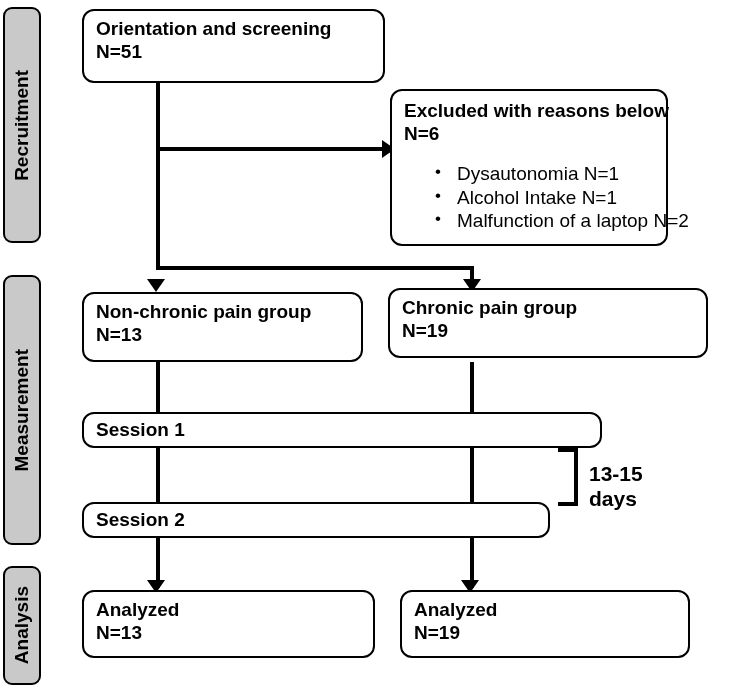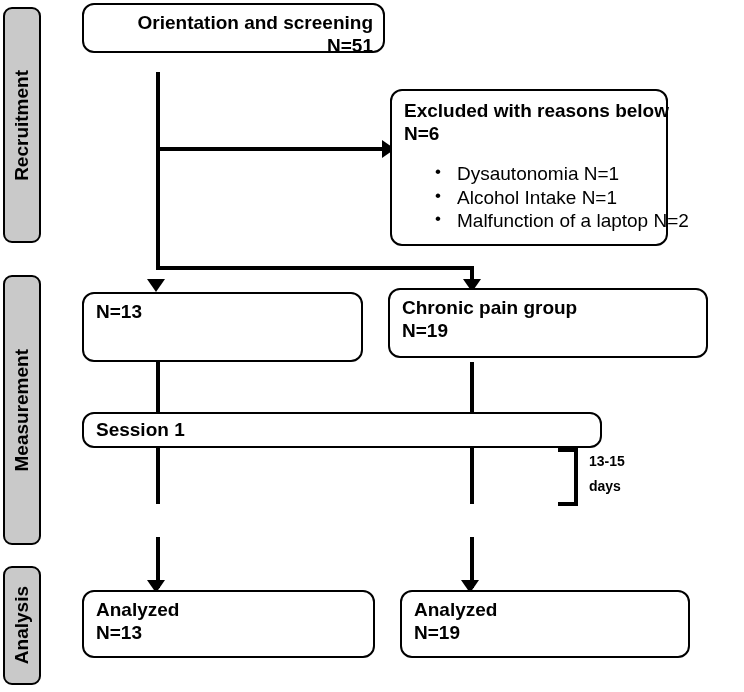--- a/index.html
+++ b/index.html
@@ -115,25 +115,26 @@
   .bracket {
     position: absolute;
     border: 4px solid #000000;
     border-left: none;
     box-sizing: border-box;
     z-index: 3;
   }
   .interval-text {
     position: absolute;
     font-weight: bold;
-    font-size: 14px;
+    font-size: 21px;
     line-height: 1.28;
     color: #000000;
     white-space: nowrap;
     z-index: 3;
+    margin-top: 8px;
   }
 </style>
 </head>
 <body>
 
 <div id="canvas">
 
   <div class="stage-bar" style="left:3px; top:7px; width:38px; height:236px;">
     <span class="stage-label">Recruitment</span>
   </div>
@@ -159,48 +160,52 @@
   <div class="vline" style="left:156px; top:362px; height:52px;"></div>
   <div class="vline" style="left:156px; top:447px; height:57px;"></div>
   <div class="vline" style="left:156px; top:537px; height:51px;"></div>
   <div class="arrow-down" style="left:147px; top:580px;"></div>
 
   <div class="vline" style="left:470px; top:362px; height:52px;"></div>
   <div class="vline" style="left:470px; top:447px; height:57px;"></div>
   <div class="vline" style="left:470px; top:537px; height:51px;"></div>
   <div class="arrow-down" style="left:461px; top:580px;"></div>
 
-  <div class="node" style="left:82px; top:3px; width:303px; height:50px;text-align:right;">
+  <div class="node" style="left:82px; top:9px; width:303px; height:74px;">
     <div class="line bold">Orientation and screening</div>
     <div class="line bold">N=51</div>
   </div>
 
   <div class="node" style="left:390px; top:89px; width:278px; height:157px; padding-top:8px;">
     <div class="line bold">Excluded with reasons below</div>
     <div class="line bold">N=6</div>
     <ul class="bullets">
       <li>Dysautonomia N=1</li>
       <li>Alcohol Intake N=1</li>
       <li>Malfunction of a laptop N=2</li>
     </ul>
   </div>
 
   <div class="node" style="left:82px; top:292px; width:281px; height:70px;">
+    <div class="line bold">Non-chronic pain group</div>
     <div class="line bold">N=13</div>
   </div>
 
   <div class="node" style="left:388px; top:288px; width:320px; height:70px;">
     <div class="line bold">Chronic pain group</div>
     <div class="line bold">N=19</div>
   </div>
 
   <div class="node" style="left:82px; top:412px; width:520px; height:36px; padding-top:4px;">
     <div class="line bold">Session 1</div>
   </div>
 
+  <div class="node" style="left:82px; top:502px; width:468px; height:36px; padding-top:4px;">
+    <div class="line bold">Session 2</div>
+  </div>
 
   <div class="node" style="left:82px; top:590px; width:293px; height:68px;">
     <div class="line bold">Analyzed</div>
     <div class="line bold">N=13</div>
   </div>
 
   <div class="node" style="left:400px; top:590px; width:290px; height:68px;">
     <div class="line bold">Analyzed</div>
     <div class="line bold">N=19</div>
   </div>

